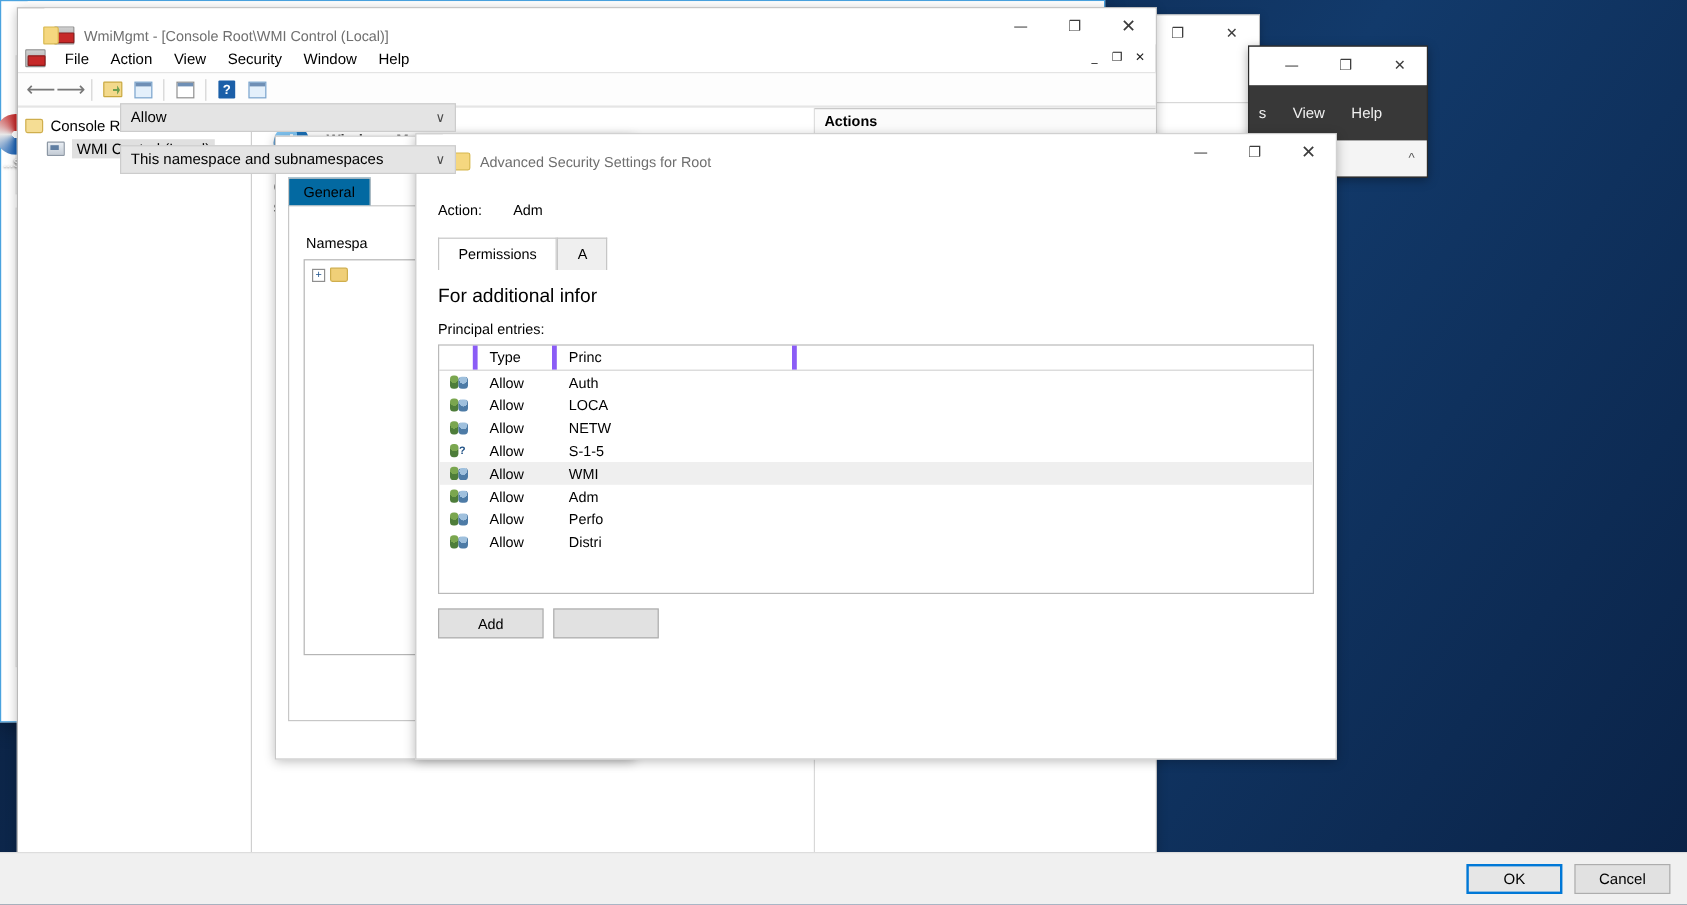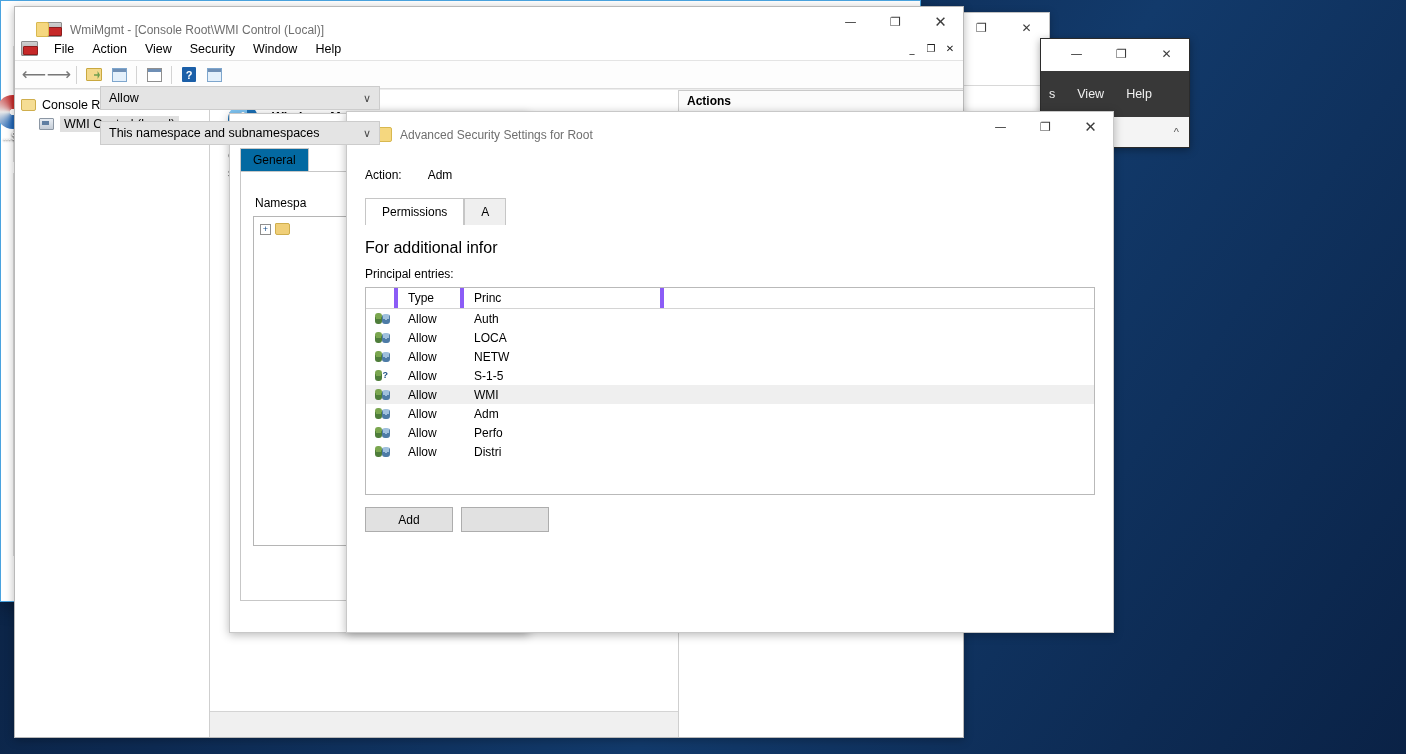--- a/index.html
+++ b/index.html
@@ -599,14 +599,18 @@
         <div class="cbrow">
           <div class="cb" id="only-apply-cb"></div>
           <div class="cblabel">Only apply these permissions to objects and/or containers within this container</div>
         </div>
         <div class="clear-all-wrap">
           <div class="clear-all">Clear all</div>
         </div>
       </div>
     </div>
 
+    <div class="pe-footer">
+      <div class="footbtn default">OK</div>
+      <div class="footbtn">Cancel</div>
+    </div>
   </div>
 </div>
 
 </body></html>

